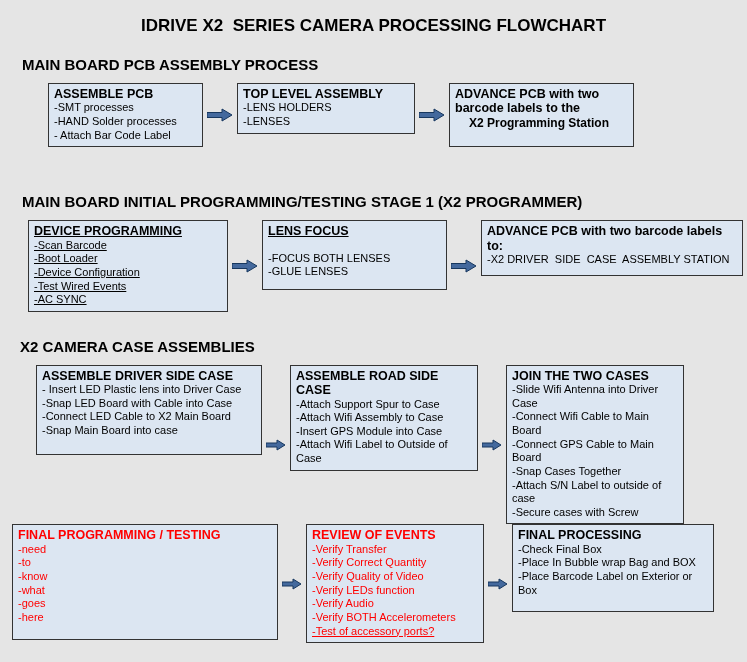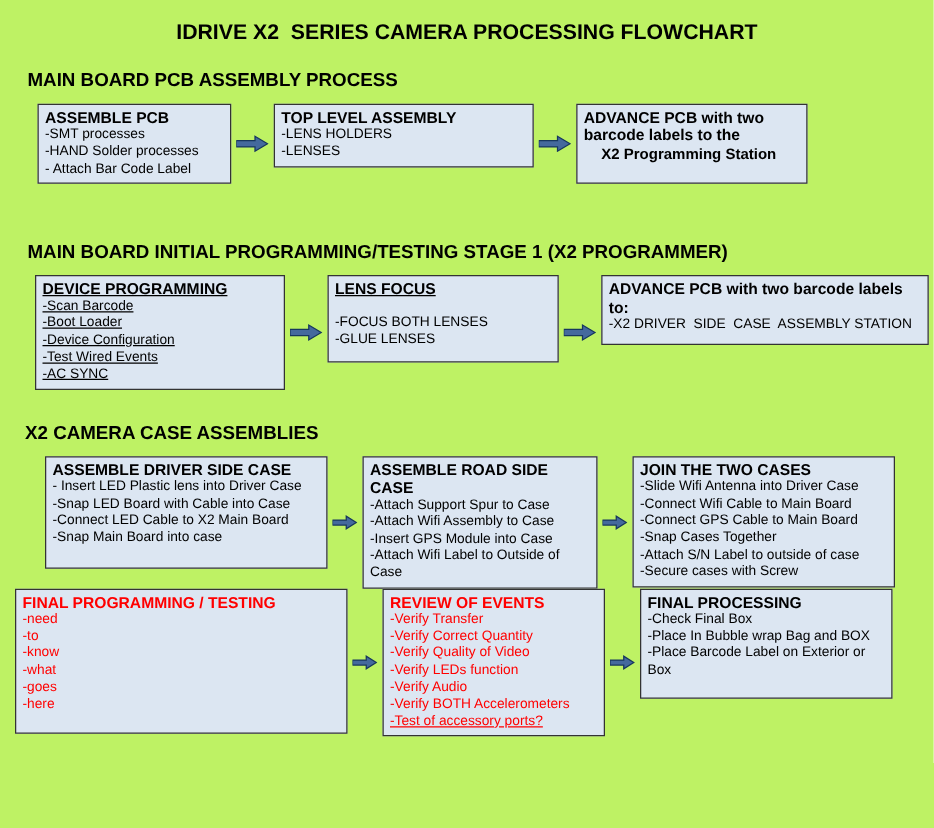--- a/index.html
+++ b/index.html
@@ -1,51 +1,51 @@
 <!DOCTYPE html>
 <html><head>
 <meta charset="utf-8">
 <style>
   * { margin:0; padding:0; box-sizing:border-box; }
   html,body { background:#ffffff; }
   body { font-family:"Liberation Sans", sans-serif; color:#000; }
-  .page { position:relative; width:747px; height:662px; background:#bef264; overflow:hidden; }
+  .page { position:relative; width:747px; height:662px; background:#e5e5e5; overflow:hidden; }
 
   .main-title { padding-top:16px; text-align:center; font-size:17px; font-weight:bold; white-space:pre-wrap; }
 
   .section-heading { font-size:15px; font-weight:bold; white-space:pre-wrap; }
   .h1 { margin:20px 0 10px 22px; }
   .h2 { margin:46px 0 10px 22px; }
   .h3 { margin:26px 0 10px 20px; }
   .h4 { margin:16px 0 24px 30px; }
   .red-text { color:#ff0000; }
 
   .row { display:flex; align-items:flex-start; }
-  .r1 { margin-left:30px; }
+  .r1 { margin-left:48px; }
   .r2 { margin-left:28px; }
   .r3 { margin-left:36px; }
   .r4 { margin-left:12px; }
 
   .box { background:#dce6f2; border:1px solid #333333; padding:3px 5px 4px 5px; }
   .box-title { font-weight:bold; font-size:12.5px; line-height:1.15; }
   .item { font-size:11px; line-height:1.24; white-space:pre-wrap; }
 
   .arrow { align-self:center; margin:0 4px; line-height:0; }
   .arrow svg { display:block; }
 
   
   .b11 { width:155px; min-height:58px; }
-  .b12 { width:208px; min-height:48px; }
+  .b12 { width:178px; min-height:48px; }
   .b13 { width:185px; min-height:64px; }
   .b21 { width:200px; min-height:82px;text-decoration:underline; }
   .b22 { width:185px; min-height:70px; }
   .b23 { width:262px; min-height:56px; }
   .b31 { width:226px; min-height:90px; }
   .b32 { width:188px; min-height:93px; }
-  .b33 { width:210px; min-height:96px; }
+  .b33 { width:178px; min-height:96px; }
   .b41 { width:266px; min-height:116px; }
   .b42 { width:178px; min-height:110px; }
   .b43 { width:202px; min-height:88px; }
 
   .bold-items .item { font-weight:bold; font-size:12px; padding-left:14px; }
   .gap-title .box-title { margin-bottom:13px;text-decoration:underline; }
   .red-box .box-title, .red-box .item { color:#ff0000; }
   .u { text-decoration:underline; }
 </style>
 </head>

